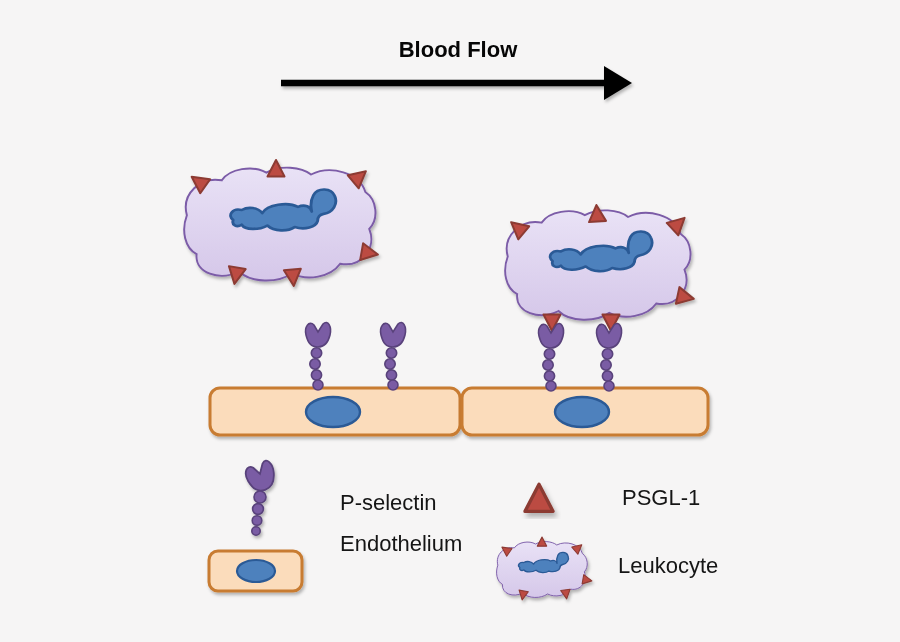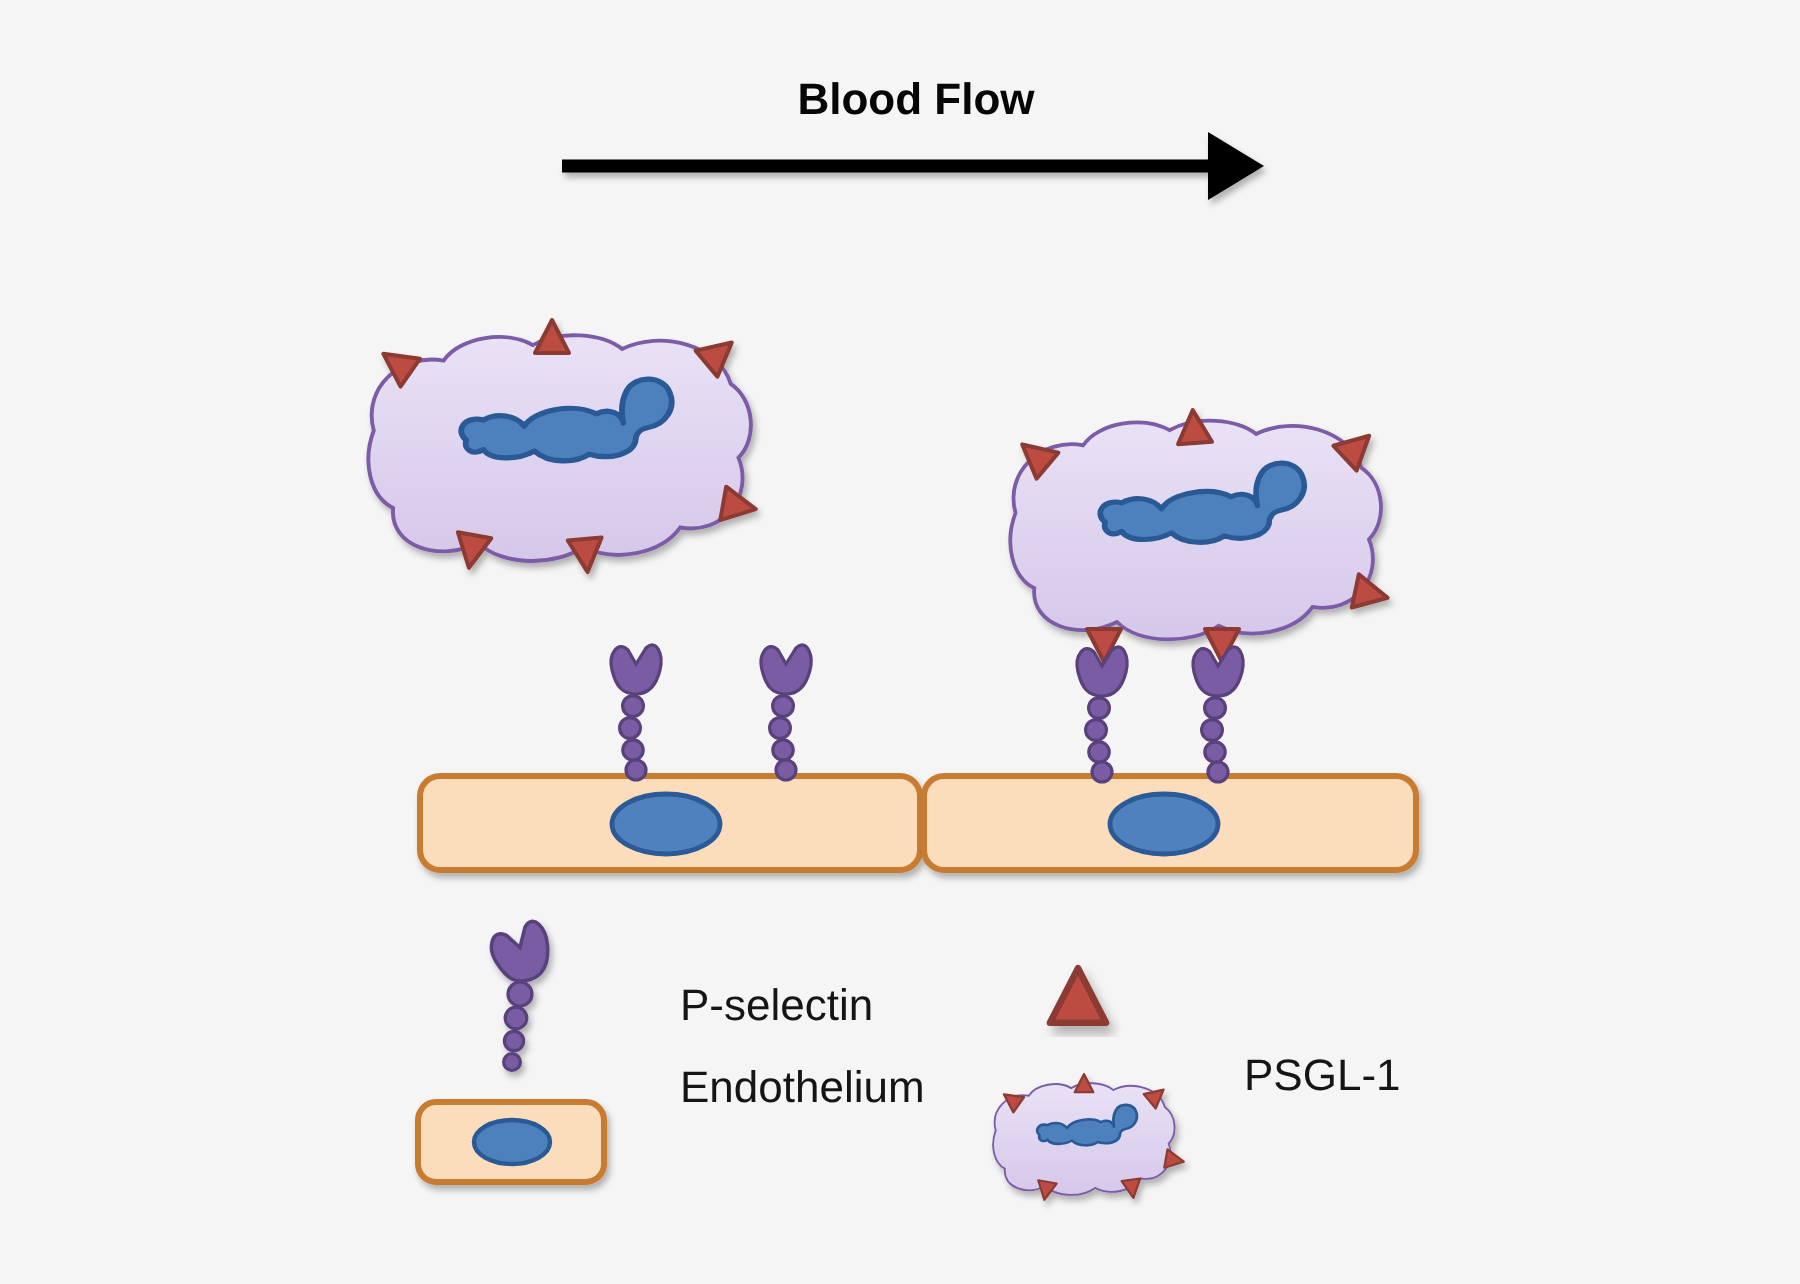--- a/index.html
+++ b/index.html
@@ -125,18 +125,19 @@
       <use href="#tri" transform="translate(587,580) scale(0.55) rotate(100)"></use>
       <use href="#tri" transform="translate(566,594) scale(0.55) rotate(172)"></use>
       <use href="#tri" transform="translate(523,595) scale(0.55) rotate(190)"></use>
     </g>
   </svg>
 
   <div class="lbl" style="left:340px;top:491px;">P-selectin</div>
 
   <div class="lbl bold center" style="left:330px;top:38px;width:256px;">Blood Flow</div>
 
-  <div class="lbl" style="left:622px;top:486px;margin-top:40px;">PSGL-1</div>
+  <div class="lbl" style="left:622px;top:486px;">PSGL-1</div>
 
   <div class="lbl" style="left:340px;top:532px;">Endothelium</div>
 
+  <div class="lbl" style="left:618px;top:554px;">Leukocyte</div>
 
 </div>
 
 </body></html>

